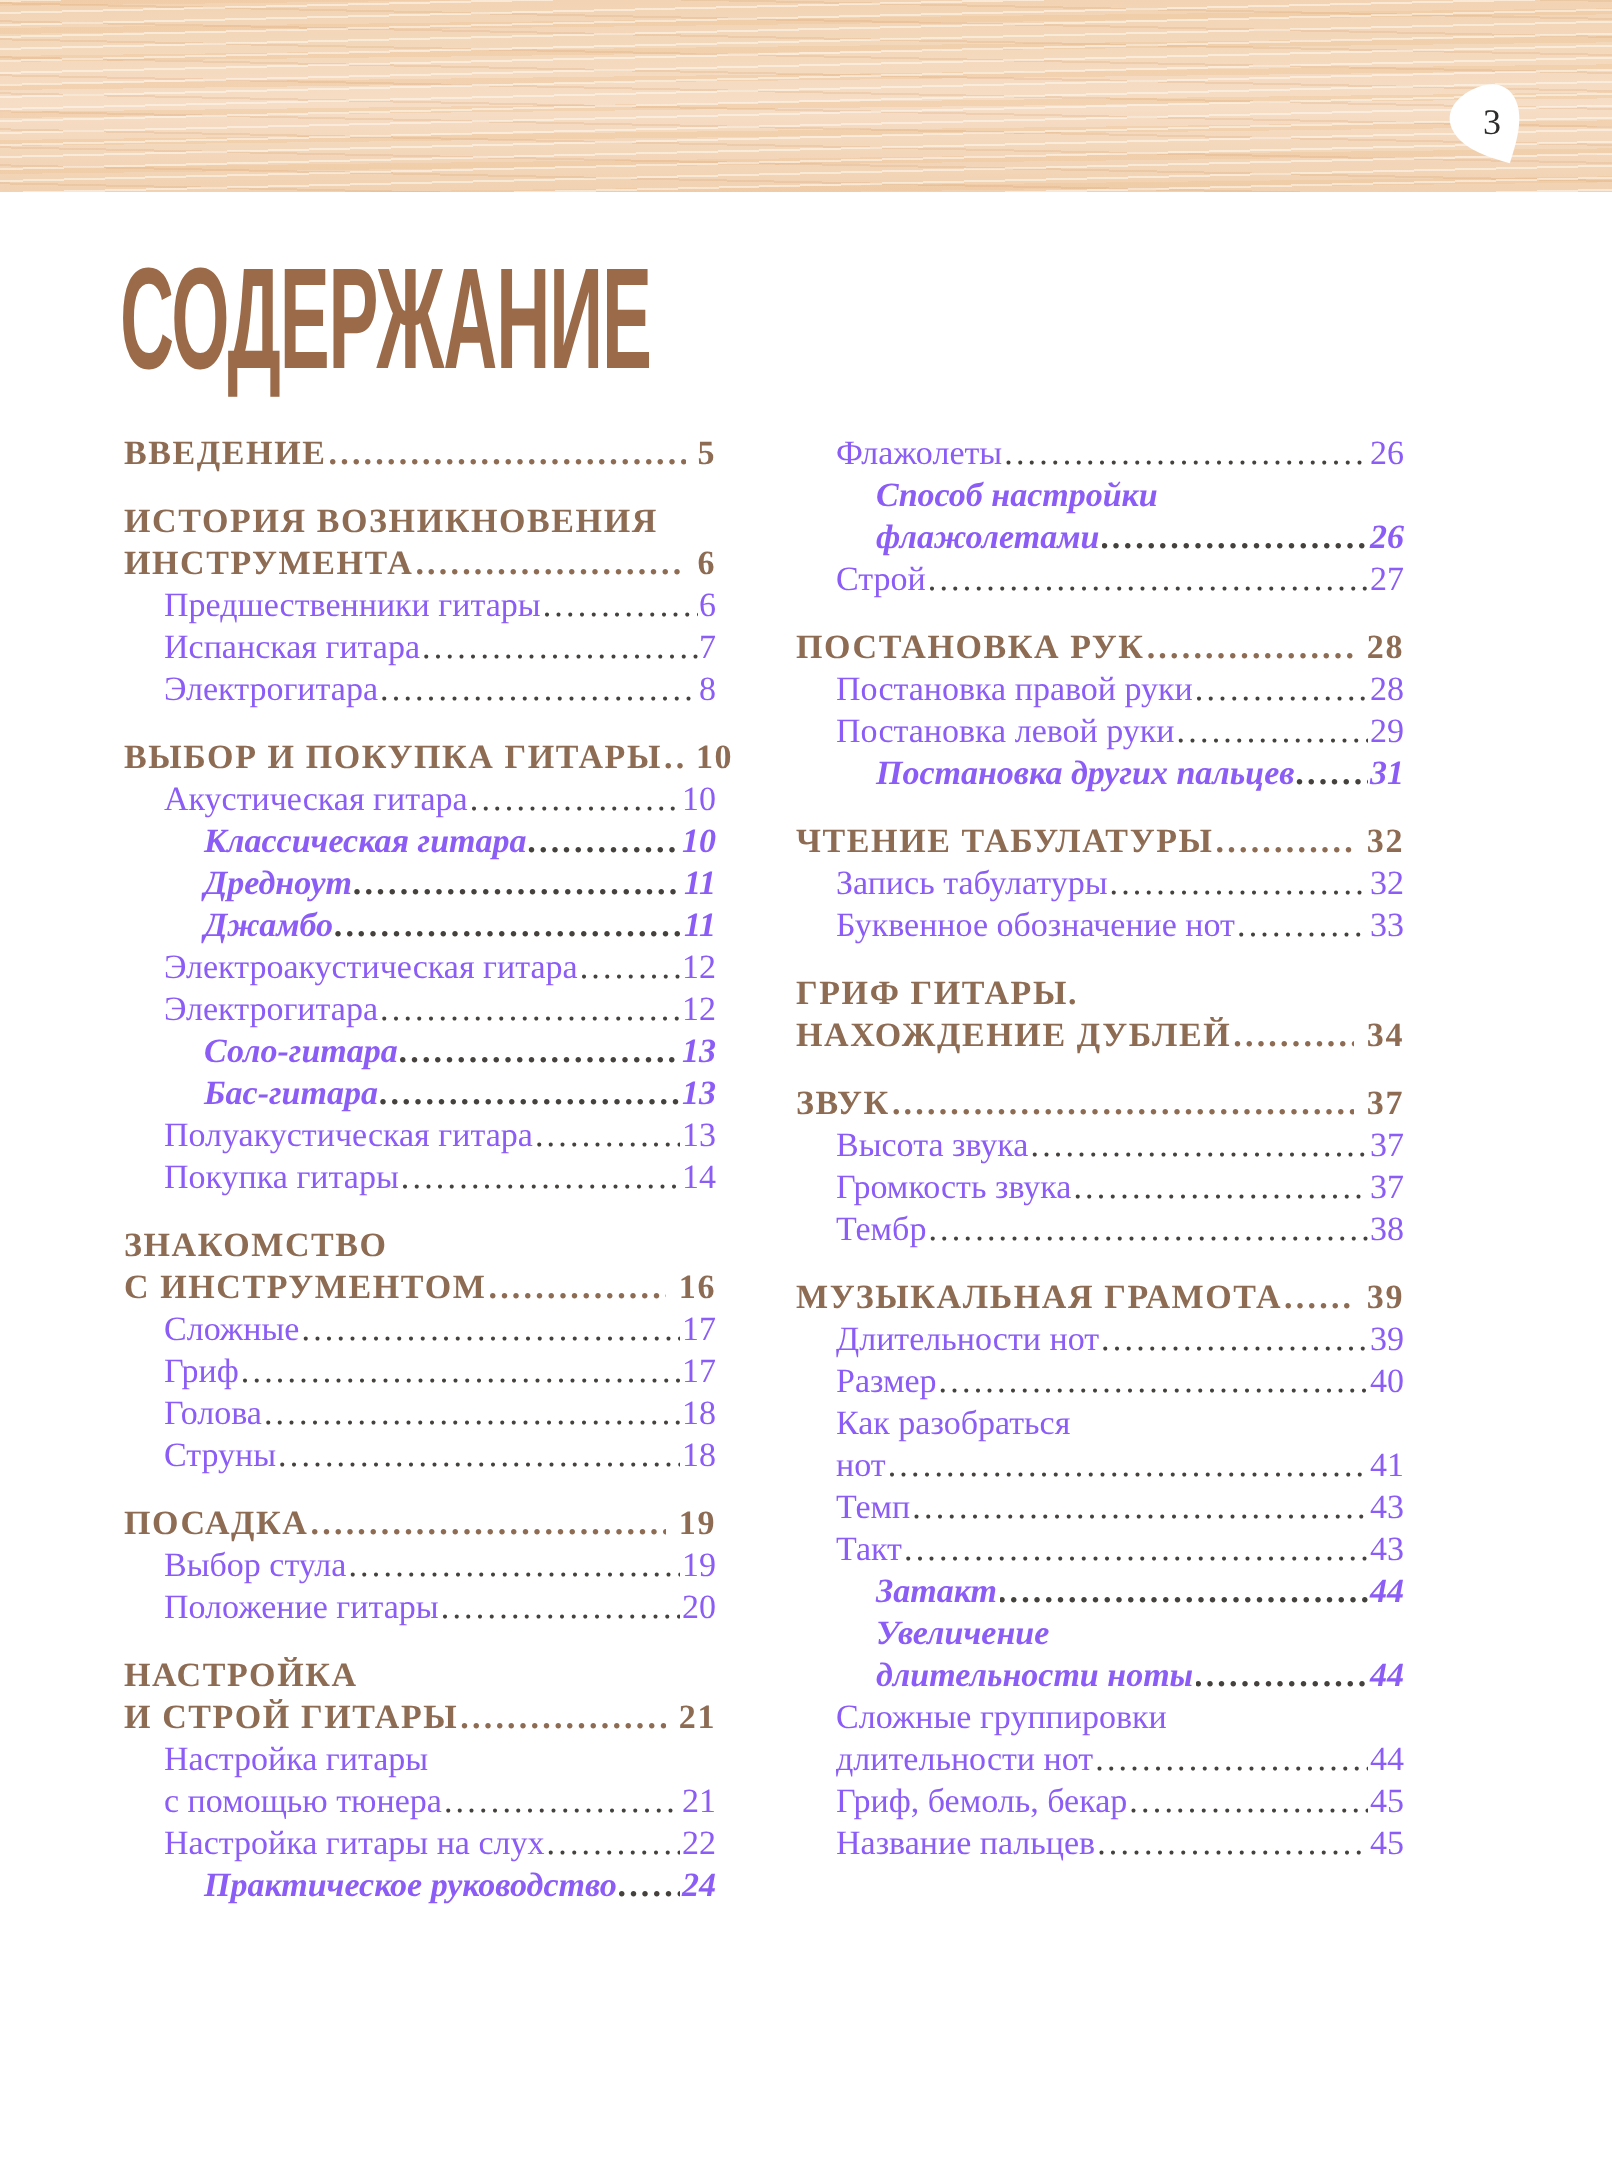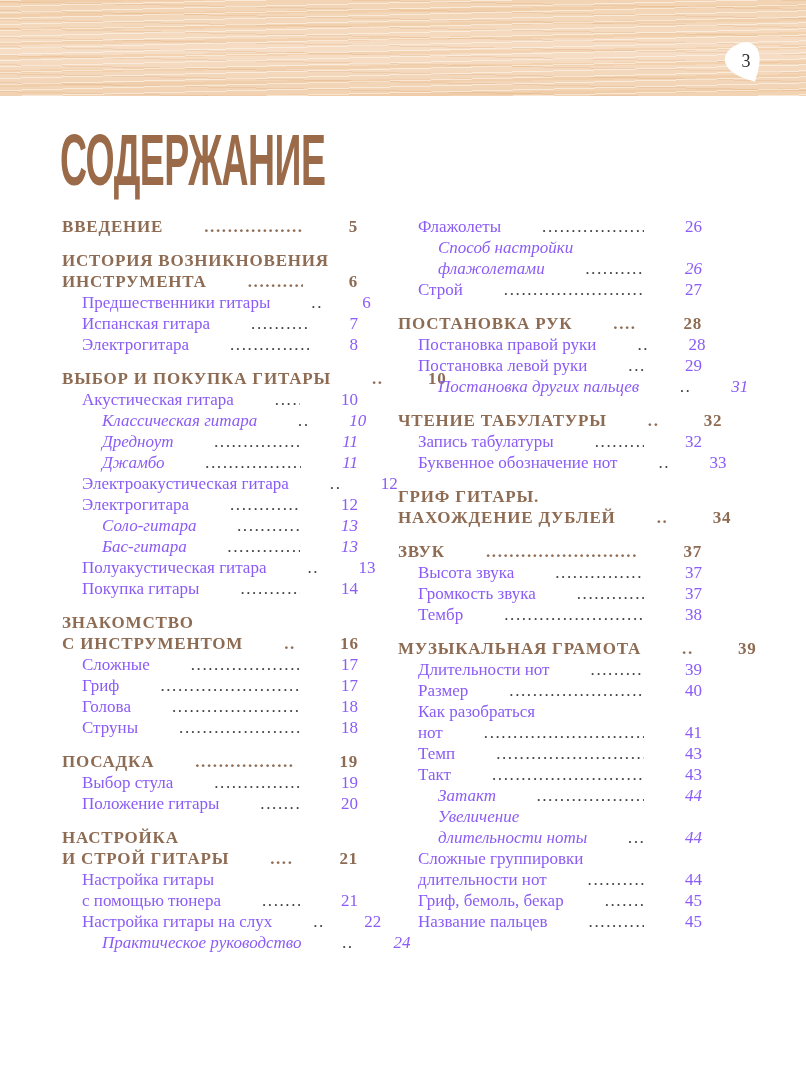--- a/index.html
+++ b/index.html
@@ -38,31 +38,31 @@
     white-space:nowrap;
   }
 
   
   .col { position:absolute; top:216px; }
   #col-0 { left:62px;  width:296px; }
   #col-1 { left:398px; width:304px; }
 
   .entry { font-size:17px; line-height:21px; color:#8b5cf6; }
   .entry.gap { margin-top:13px; }
-  .entry .row { display:flex; align-items:flex-end;gap:40px; }
+  .entry .row { display:flex; align-items:flex-end; }
   .lab { white-space:nowrap; }
   .dots { flex:1 1 auto; overflow:hidden; white-space:nowrap; min-width:10px; margin:0 1px; }
   .dots::after {
     content:"......................................................................................................";
     letter-spacing:1.6px; color:#45413d;
   }
   .pg { white-space:nowrap; }
 
   .l1 { padding-left:20px; }
-  .l2 { padding-left:40px; font-style:italic; }
+  .l2 { padding-left:40px; font-style:italic;font-weight:bold; }
 
   .h { color:#8e6c54; font-weight:700; letter-spacing:.8px; }
   .h .dots::after { color:#8e6c54; }
   .h .pg { margin-left:5px; }
 </style>
 </head>
 <body>
 
 <div class="page">
 

